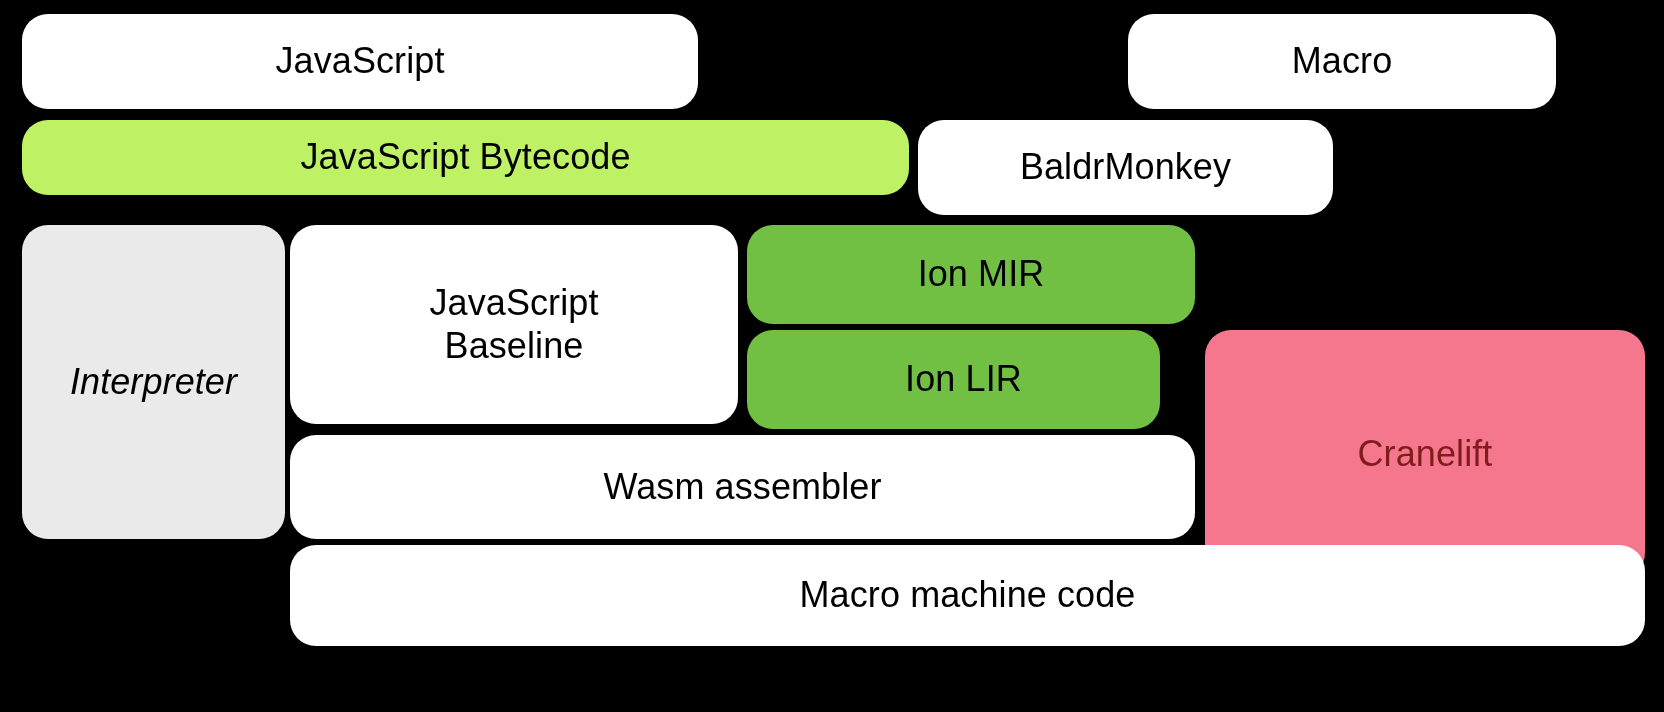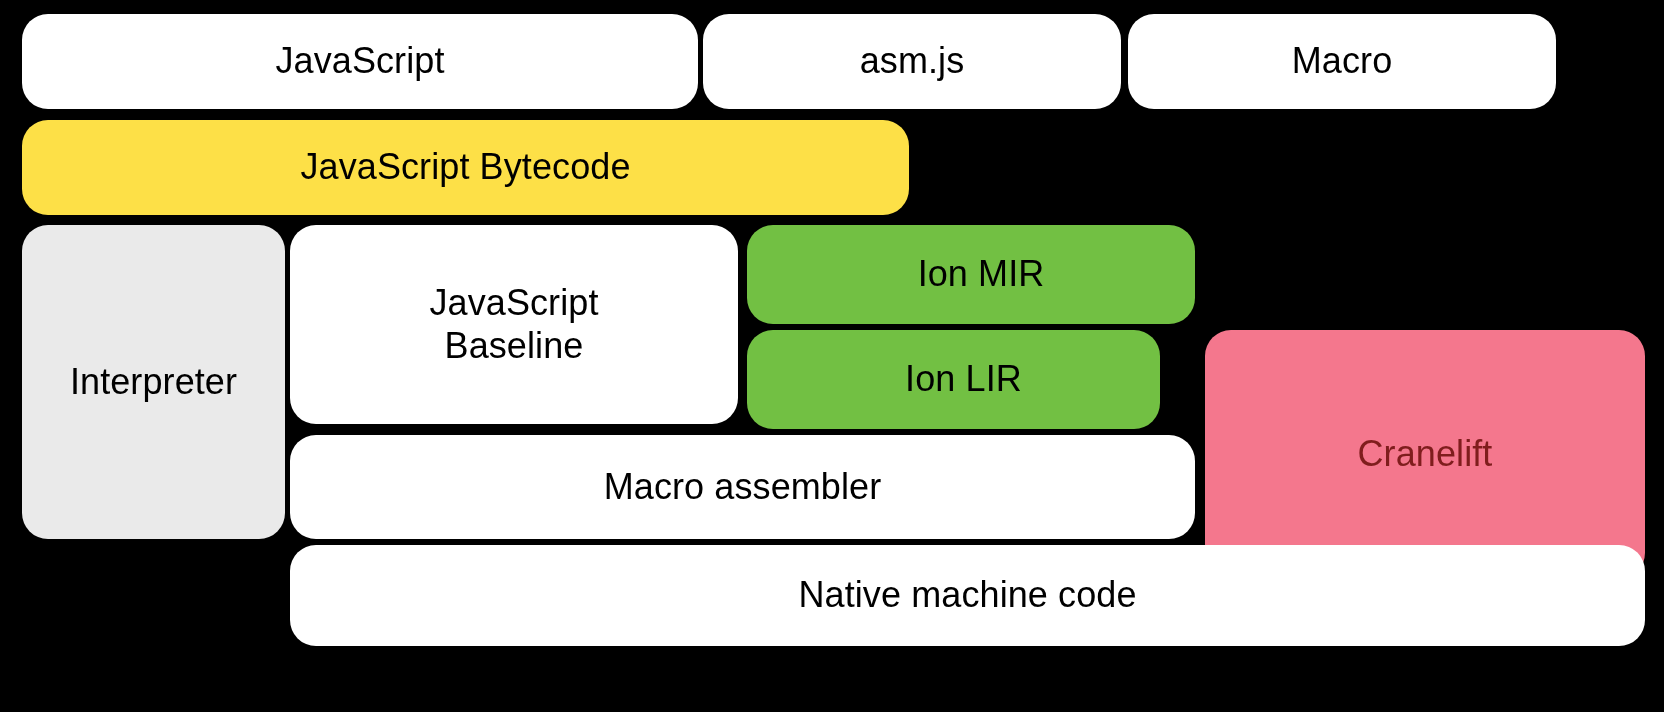--- a/index.html
+++ b/index.html
@@ -40,31 +40,31 @@
   
   .fill-green { background: #72c043; padding-left: 20px; }
   .fill-pink  { background: #f4778d; }
 </style>
 </head>
 <body>
 
 <div id="diagram" style="background: rgb(0, 0, 0);">
     <div style="position: absolute; left: 0px; top: 0px; width: 100%; height: 100%;">
       <div class="node fill-white" style="left: 22px; top: 14px; width: 676px; height: 95px; background: rgb(255, 255, 255); color: rgb(0, 0, 0);"><span>JavaScript</span></div>
-      <div class="node fill-white" style="left: 703px; top: 14px; width: 418px; height: 95px; background: rgb(255, 255, 255); color: rgb(0, 0, 0);"><span>asm.js</span></div>
       <div class="node fill-white" style="left: 1128px; top: 14px; width: 428px; height: 95px; background: rgb(255, 255, 255); color: rgb(0, 0, 0);"><span>Macro</span></div>
     </div>
     <div style="position: absolute; left: 0px; top: 0px; width: 100%; height: 100%;">
-      <div class="node fill-white" style="left: 22px; top: 120px; width: 887px; height: 95px; background: #fde047; color: rgb(0, 0, 0);"><span>JavaScript Bytecode</span></div>
+      <div class="node fill-white" style="left: 22px; top: 120px; width: 887px; height: 75px; background: #bef264; color: rgb(0, 0, 0);"><span>JavaScript Bytecode</span></div>
+      <div class="node fill-white" style="left: 918px; top: 120px; width: 415px; height: 95px; background: rgb(255, 255, 255); color: rgb(0, 0, 0);"><span>BaldrMonkey</span></div>
     </div>
     <div style="position: absolute; left: 0px; top: 0px; width: 100%; height: 100%;">
-      <div class="node fill-grey" style="left: 22px; top: 225px; width: 263px; height: 314px; background: rgb(234, 234, 234); color: rgb(0, 0, 0);"><span>Interpreter</span></div>
+      <div class="node fill-grey" style="left: 22px; top: 225px; width: 263px; height: 314px; background: rgb(234, 234, 234); color: rgb(0, 0, 0); font-style: italic;"><span>Interpreter</span></div>
       <div class="node fill-white" style="left: 290px; top: 225px; width: 448px; height: 199px; background: rgb(255, 255, 255); color: rgb(0, 0, 0);"><span>JavaScript
 Baseline</span></div>
       <div class="node fill-green" style="left: 747px; top: 225px; width: 448px; height: 99px; background: rgb(114, 192, 67); color: rgb(0, 0, 0);"><span>Ion MIR</span></div>
       <div class="node fill-green" style="left: 747px; top: 330px; width: 413px; height: 99px; background: rgb(114, 192, 67); color: rgb(0, 0, 0);"><span>Ion LIR</span></div>
       <div class="node fill-pink" style="left: 1205px; top: 330px; width: 440px; height: 249px; background: rgb(244, 119, 141); color: #7f1d1d; align-items: center;"><span>Cranelift</span></div>
-      <div class="node fill-white" style="left: 290px; top: 435px; width: 905px; height: 104px; background: rgb(255, 255, 255); color: rgb(0, 0, 0);"><span>Macro assembler</span></div>
+      <div class="node fill-white" style="left: 290px; top: 435px; width: 905px; height: 104px; background: rgb(255, 255, 255); color: rgb(0, 0, 0);"><span>Wasm assembler</span></div>
     </div>
     <div style="position: absolute; left: 0px; top: 0px; width: 100%; height: 100%;">
-      <div class="node fill-white" style="left: 290px; top: 545px; width: 1355px; height: 101px; background: rgb(255, 255, 255); color: rgb(0, 0, 0);"><span>Native machine code</span></div>
+      <div class="node fill-white" style="left: 290px; top: 545px; width: 1355px; height: 101px; background: rgb(255, 255, 255); color: rgb(0, 0, 0);"><span>Macro machine code</span></div>
     </div>
   </div>
 
 </body></html>

